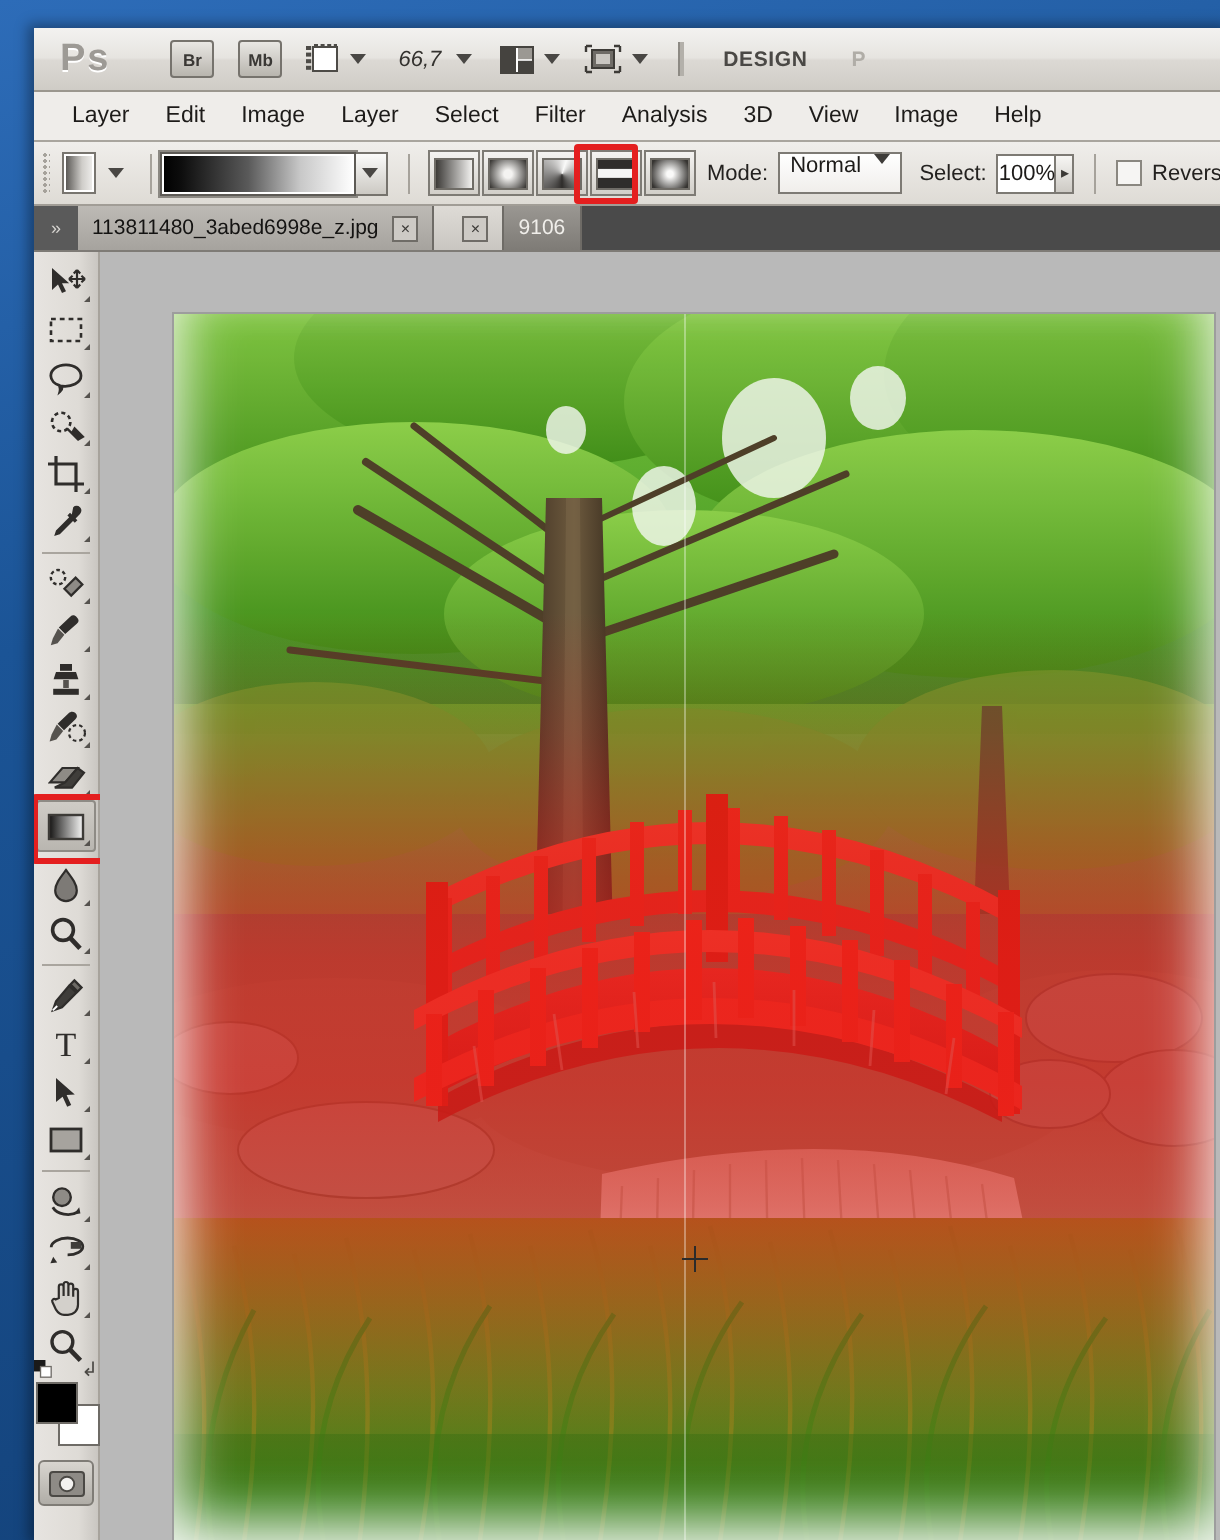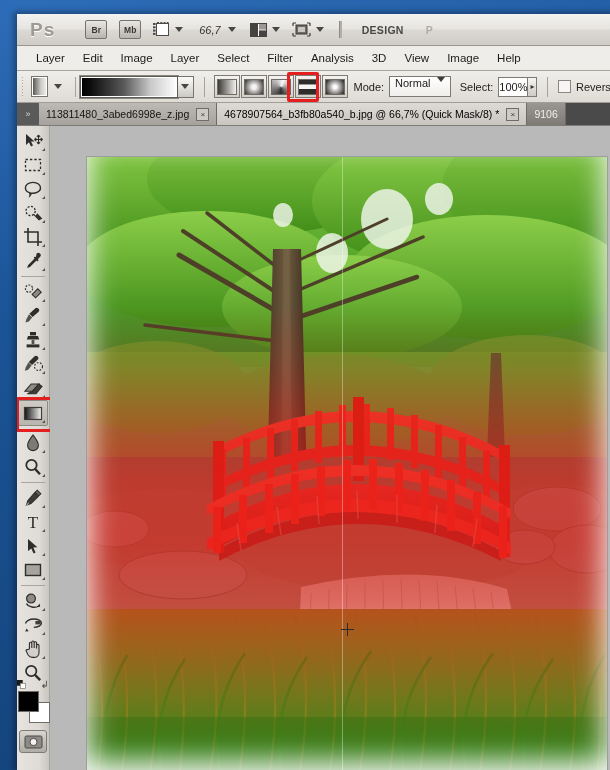--- a/index.html
+++ b/index.html
@@ -359,21 +359,20 @@
     </div>
   </div>
 
   <div id="tab-strip">
     <div class="tabs-grip">»</div>
     <div class="doc-tab">
       <span>113811480_3abed6998e_z.jpg</span>
       <span class="tab-x">×</span>
     </div>
     <div class="doc-tab active">
-      <span>4678907564_b3fb80a540_b.jpg @ 66,7% (Quick Mask/8) *</span>
       <span class="tab-x">×</span>
     </div>
     <div class="doc-tab clipped">
       <span>9106</span>
     </div>
   </div>
 
   <div id="main-area">
 
     <div id="toolbox">

